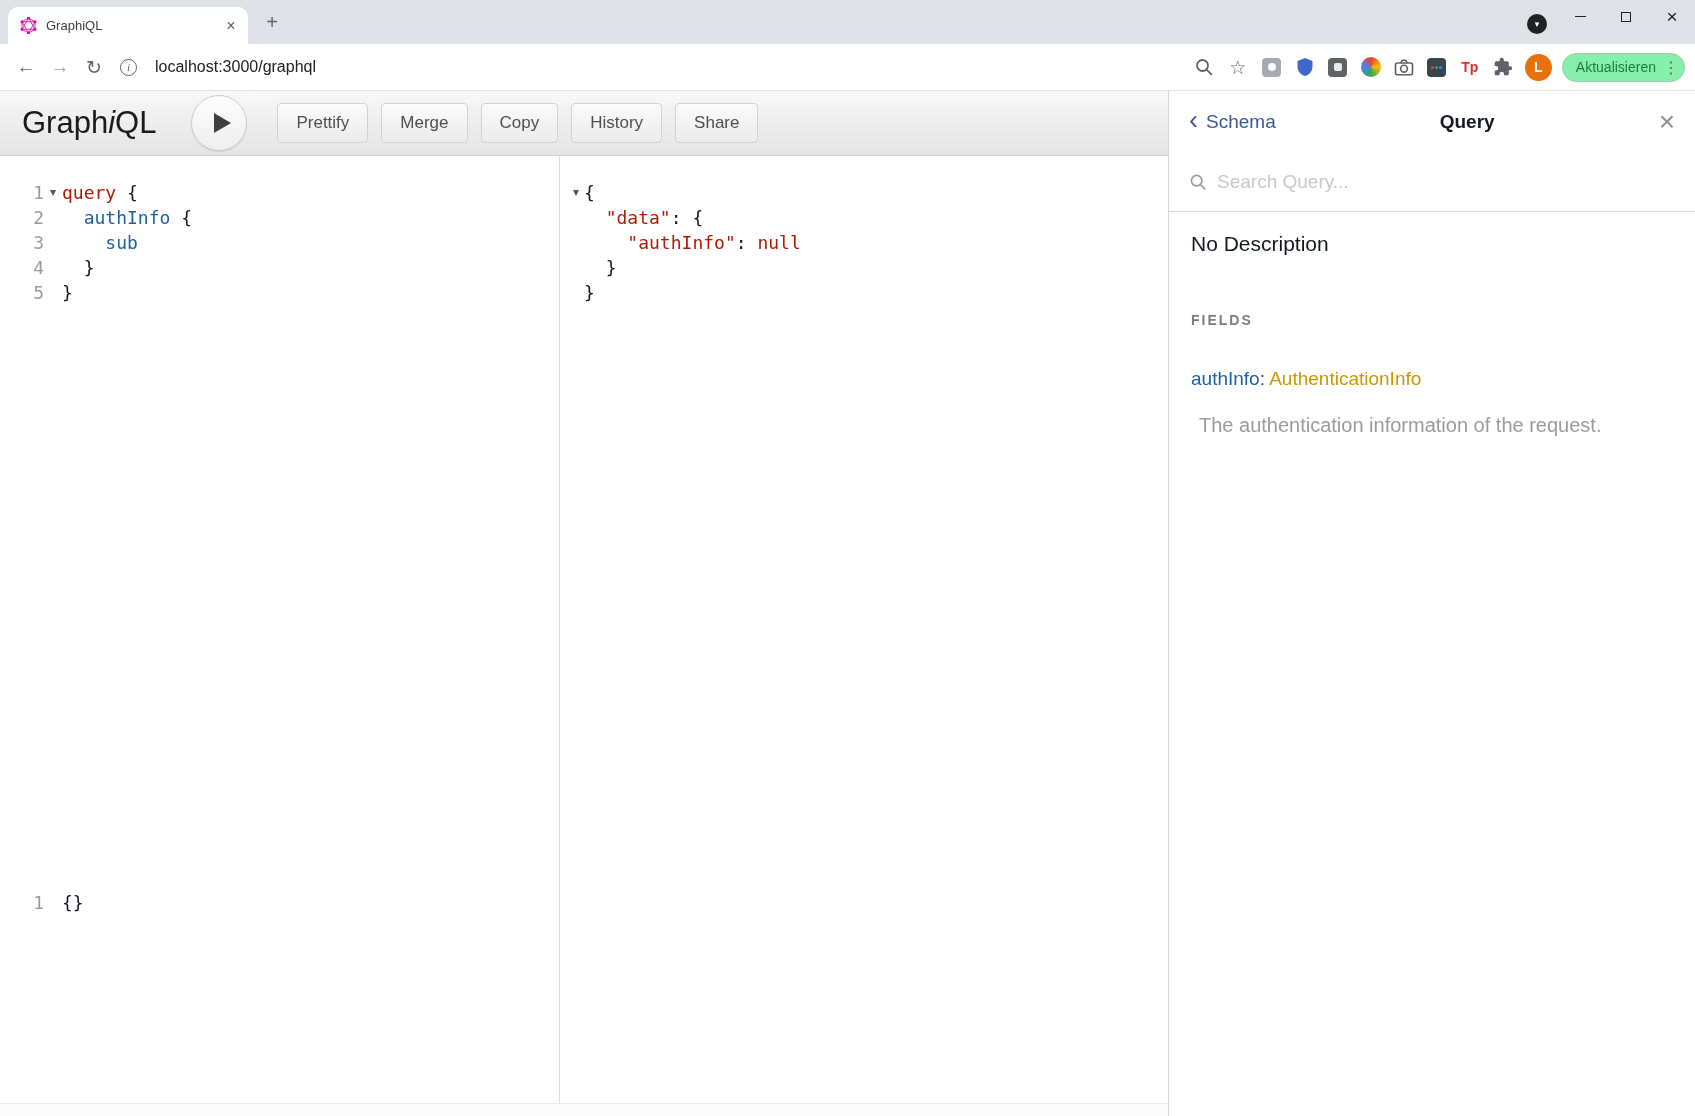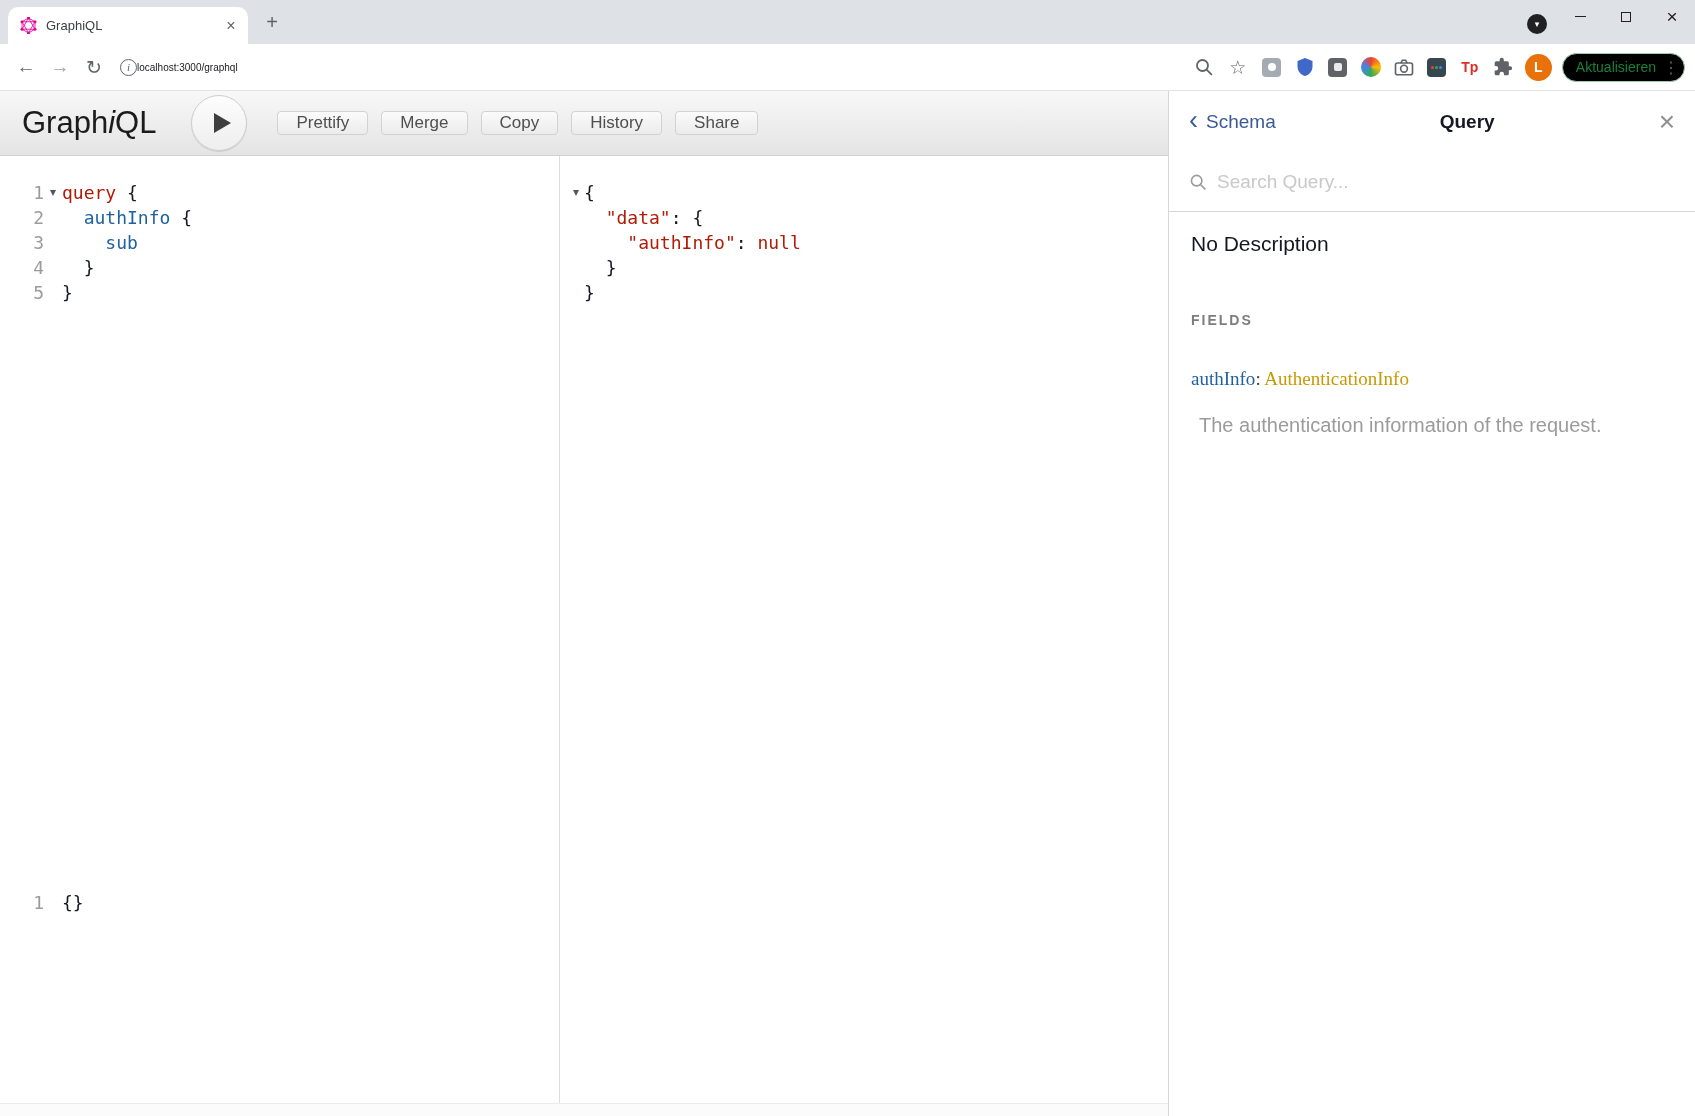--- a/index.html
+++ b/index.html
@@ -30,54 +30,54 @@
   
   .addressbar { position:absolute; top:44px; left:0; width:100%; height:47px; background:#fff;
     border-bottom:1px solid #e1e3e6; display:flex; align-items:center; padding:0 10px 0 12px; }
   .nav-icon { color:#5f6368; font-size:19px; width:28px; height:28px; display:flex; align-items:center;
     justify-content:center; border-radius:50%; flex:none; }
   .nav-icon + .nav-icon { margin-left:6px; }
   .nav-fwd { color:#9aa0a6; }
   .info-badge { margin-left:12px; width:17px; height:17px; border:1px solid #5f6368; border-radius:50%;
     color:#5f6368; font-size:11px; display:flex; align-items:center; justify-content:center; flex:none;
     font-family:"Liberation Serif", serif; font-style:italic; }
-  .url-text { margin-left:0; font-size:10px; color:#202124; flex:none; }
+  .url-text { margin-left:18px; font-size:16px; color:#202124; flex:none; }
   .ab-right { margin-left:auto; display:flex; align-items:center; }
   .ab-ic { width:26px; height:26px; margin-left:8px; display:flex; align-items:center; justify-content:center; flex:none; }
   .star { color:#5f6368; font-size:19px; }
   .ext { width:24px; height:24px; margin-left:9px; display:flex; align-items:center; justify-content:center; flex:none; }
   .sq-gray { width:19px; height:19px; background:#a5abb3; border-radius:4px; display:flex; align-items:center; justify-content:center; }
   .sq-gray i { width:8px; height:8px; background:#fff; border-radius:50%; }
   .sq-dark { width:19px; height:19px; background:#5f6368; border-radius:4px; display:flex; align-items:center; justify-content:center; }
   .sq-dark i { width:8px; height:8px; background:#e8eaed; border-radius:2px; }
   .circ-multi { width:20px; height:20px; border-radius:50%;
     background:conic-gradient(#ea4335,#fbbc05,#34a853,#4285f4,#ea4335); }
   .sq-navy { width:19px; height:19px; background:#37474f; border-radius:4px; display:flex; align-items:center; justify-content:center; gap:1px; }
   .sq-navy i { width:3px; height:3px; border-radius:50%; }
   .tp-txt { color:#d93025; font-weight:bold; font-size:14px; }
   .avatar { width:27px; height:27px; margin-left:10px; border-radius:50%; background:#e8710a; color:#fff;
     font-size:14px; font-weight:bold; display:flex; align-items:center; justify-content:center; flex:none; }
-  .update-pill { margin-left:10px; height:29px; border:1px solid #9ccca9; background:#000000; border-radius:15px;
+  .update-pill { margin-left:10px; height:29px; border:1px solid #9ccca9; background:#86efac; border-radius:15px;
     display:flex; align-items:center; padding:0 7px 0 13px; flex:none; }
   .update-label { color:#188038; font-size:14px; }
   .kebab { color:#5f6368; font-size:16px; margin-left:7px; width:14px; text-align:center; }
 
   
   .gqlwrap { position:absolute; top:91px; left:0; width:100%; bottom:0; display:flex; }
   .gql-main { flex:1; min-width:0; display:flex; flex-direction:column; }
   .topbar { height:65px; flex:none; background:linear-gradient(#f8f8f8,#e4e4e4); border-bottom:1px solid #d0d0d0;
     display:flex; align-items:center; }
   .gql-logo { margin-left:22px; font-size:31px; color:#1b1b1b; flex:none; }
   .gql-logo .iti { font-style:italic; }
   .exec-btn { margin-left:35px; width:56px; height:56px; border-radius:50%; border:1px solid #cdcdcd;
     background:linear-gradient(#fdfdfd,#eeeeee); box-shadow:0 1px 1px rgba(0,0,0,0.12);
     display:flex; align-items:center; justify-content:center; flex:none; }
   .exec-tri { width:0; height:0; border-left:17px solid #3f3f3f; border-top:10px solid transparent;
     border-bottom:10px solid transparent; margin-left:7px; }
-  .tb-btn { margin-left:13px; height:24px; padding:0 18px; font-size:17px; color:#4f4f4f;
+  .tb-btn { margin-left:13px; height:40px; padding:0 18px; font-size:17px; color:#4f4f4f;
     background:linear-gradient(#fbfbfb,#ecebeb); border:1px solid #d2d2d2; border-radius:4px;
     display:flex; align-items:center; font-family:inherit; flex:none; }
   .tb-btn.first { margin-left:30px; }
 
   .editors { flex:1; min-height:0; display:flex; }
   .left-col { width:560px; flex:none; display:flex; flex-direction:column; border-right:1px solid #ddd; background:#fff; }
   .code-scroll { flex:1; min-height:0; padding-top:24px; overflow:hidden; }
   .code-line { display:flex; height:25px; font-family:"DejaVu Sans Mono", monospace; font-size:18px; line-height:25px; }
   .ln { width:44px; flex:none; text-align:right; color:#9b9b9b; }
   .foldc { width:18px; flex:none; text-align:center; color:#555; font-size:12px; line-height:25px;
@@ -106,21 +106,21 @@
   .doc-back-chev { font-size:27px; line-height:1; margin-right:8px; margin-top:-4px; }
   .doc-title { flex:1; text-align:center; font-size:19px; font-weight:bold; color:#141823; }
   .doc-close { color:#8f8f8f; font-size:28px; line-height:1; font-weight:300; }
   .doc-search-row { flex:none; height:59px; border-bottom:1px solid #d6d6d6; display:flex; align-items:center; padding:0 20px;justify-content:space-between; }
   .doc-search-input { border:0; outline:0; flex:1; margin-left:10px; font-size:19px; color:#333;
     font-family:inherit; background:transparent; }
   .doc-search-input::placeholder { color:#c9c9c9; }
   .doc-body { padding:20px 22px; overflow:auto; }
   .no-desc { font-size:21px; color:#141823; }
   .fields-heading { margin-top:56px; font-size:14px; font-weight:bold; color:#7d7d7d; letter-spacing:2px; }
-  .field-row { margin-top:40px; font-size:19px;font-family:Liberation Serif, serif; }
+  .field-row { margin-top:40px; font-size:19px; }
   .field-name { color:#1F61A0; }
   .field-colon { color:#444; white-space:pre; }
   .field-type { color:#CA9800; }
   .field-desc { margin-top:24px; margin-left:8px; font-size:20px; color:#9b9b9b; }
 </style>
 </head>
 <body>
 
 <div class="tabstrip">
   <div class="tab">

